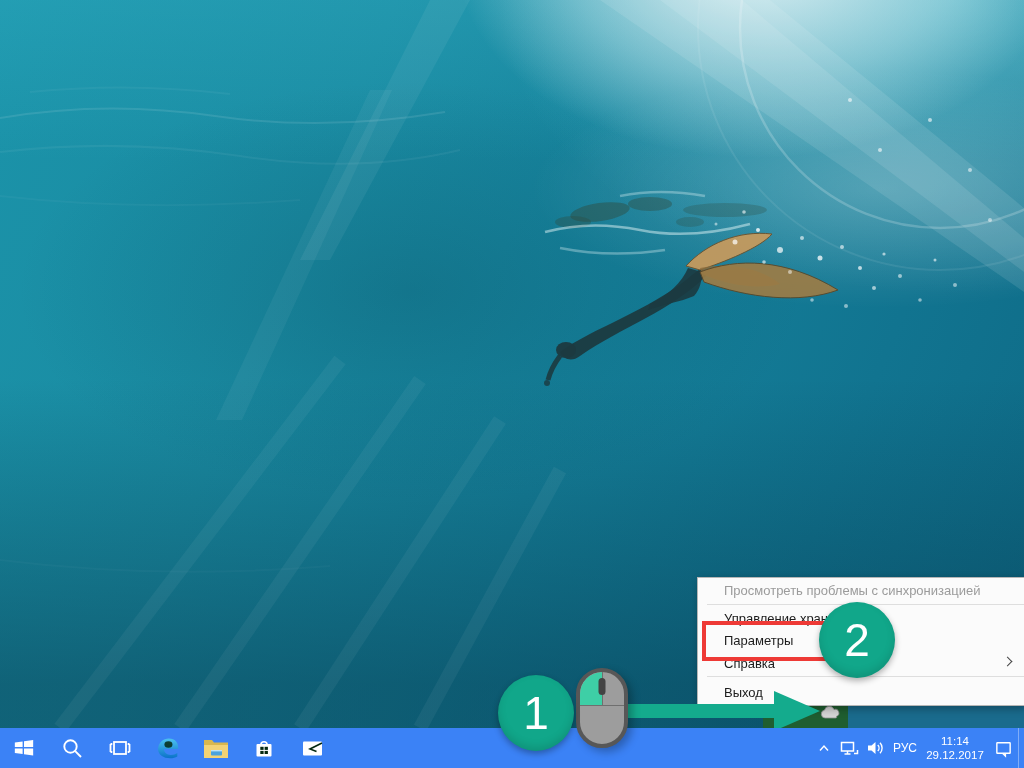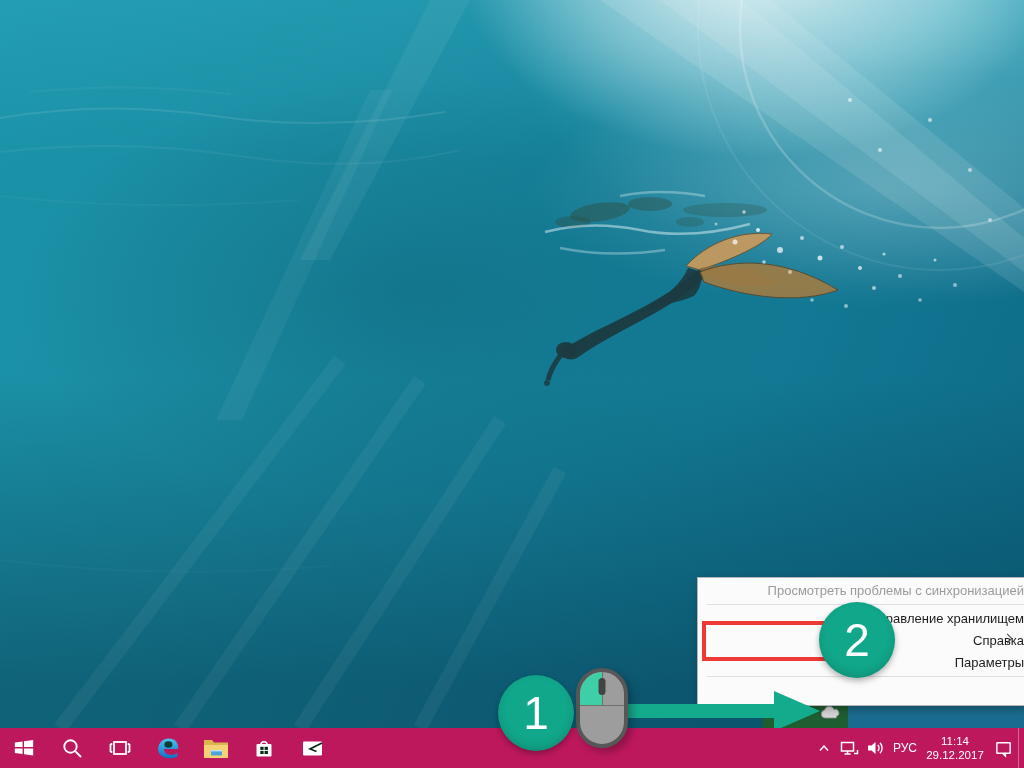--- a/index.html
+++ b/index.html
@@ -27,21 +27,21 @@
   .flyout-blue  { width:176px; height:26px; background:#1a6b8d; }
   .cloud { position:absolute; left:56px; top:3px; }
 
   
   .menu {
     position:absolute; left:697px; top:577px; width:327px; height:129px; z-index:2;
     background:#fbfbfb; border:1px solid #b6b6b6; border-right:none;
     box-shadow:2px 3px 8px rgba(0,0,0,.30);
     font-size:13px; color:#1c1c1c;
   }
-  .mi { padding-left:34px; display:flex; align-items:center; position:relative; cursor:default;justify-content:flex-end; }
+  .mi { padding-left:26px; display:flex; align-items:center; position:relative; cursor:default; }
   .mi.h26 { height:24px; } .mi.h22 { height:22px; } .mi.h23 { height:23px; } .mi.h27 { height:26px; }
   .mi.disabled { color:#9b9b9b; }
   .msep { height:5px; display:flex; align-items:center; }
   .msep > div { height:1px; background:#dedede; flex:1; margin-left:9px; }
   .sub-arrow { position:absolute; right:13px; top:6px; width:7px; height:7px;
     border-right:1.6px solid #444; border-top:1.6px solid #444; transform:rotate(45deg); }
 
   
   .red-box { position:absolute; left:702px; top:621px; width:141px; height:40px;
     border:4px solid #ee3a36; z-index:3; }
@@ -62,21 +62,21 @@
     background:#9d9d9d; border:4px solid #575757; border-radius:26px;
     box-shadow:4px 4px 8px rgba(0,0,0,.28); overflow:hidden; }
   .mouse-left { position:absolute; left:0; top:0; width:23px; height:34px;
     background:#3ecfa6; border-radius:22px 0 0 0; border-right:1px solid #6f6f6f; border-bottom:1px solid #6f6f6f; }
   .mouse-right { position:absolute; right:0; top:0; width:21px; height:34px; border-bottom:1px solid #6f6f6f; }
   .mouse-wheel { position:absolute; left:50%; transform:translateX(-50%); top:6px;
     width:7px; height:17px; background:#434343; border-radius:4px; z-index:2; }
 
   
   .taskbar { position:absolute; left:0; top:728px; width:1024px; height:40px;
-    background:#be185d; z-index:5; display:flex; align-items:flex-start; }
+    background:#3b82f6; z-index:5; display:flex; align-items:flex-start; }
   .tb-btn { width:48px; height:40px; display:flex; align-items:center; justify-content:center; cursor:pointer; }
   .tray { position:absolute; right:0; top:0; height:40px; display:flex; align-items:center; }
   .tray-btn { height:40px; display:flex; align-items:center; justify-content:center; cursor:pointer; color:#fff; }
   .lang { font-size:12px; padding:0 6px; width:34px; }
   .clock { font-size:11.5px; line-height:14px; text-align:center; width:66px; }
   .show-desktop { width:6px; height:40px; border-left:1px solid rgba(255,255,255,.35); }
 </style>
 </head>
 <body>
 
@@ -180,30 +180,33 @@
   <div class="menu">
     <div class="mi h26 disabled">
       <span>Просмотреть проблемы с синхронизацией</span>
     </div>
     <div class="msep">
         <div></div>
       </div>
     <div class="mi h22">
       <span>Управление хранилищем</span>
     </div>
+    <div class="mi h23">
+      <span>Параметры</span>
+    </div>
     <div class="mi h22">
       <span>Справка</span>
       <span class="sub-arrow"></span>
     </div>
-    <div class="mi h23">
-      <span>Параметры</span>
-    </div>
     <div class="msep">
         <div></div>
       </div>
+    <div class="mi h27">
+      <span>Выход</span>
+    </div>
   </div>
 
   <div class="red-box"></div>
 
   <div class="arrow-bar"></div>
   <div class="arrow-head"></div>
 
   <div class="mouse">
     <div class="mouse-left"></div>
     <div class="mouse-right"></div>

